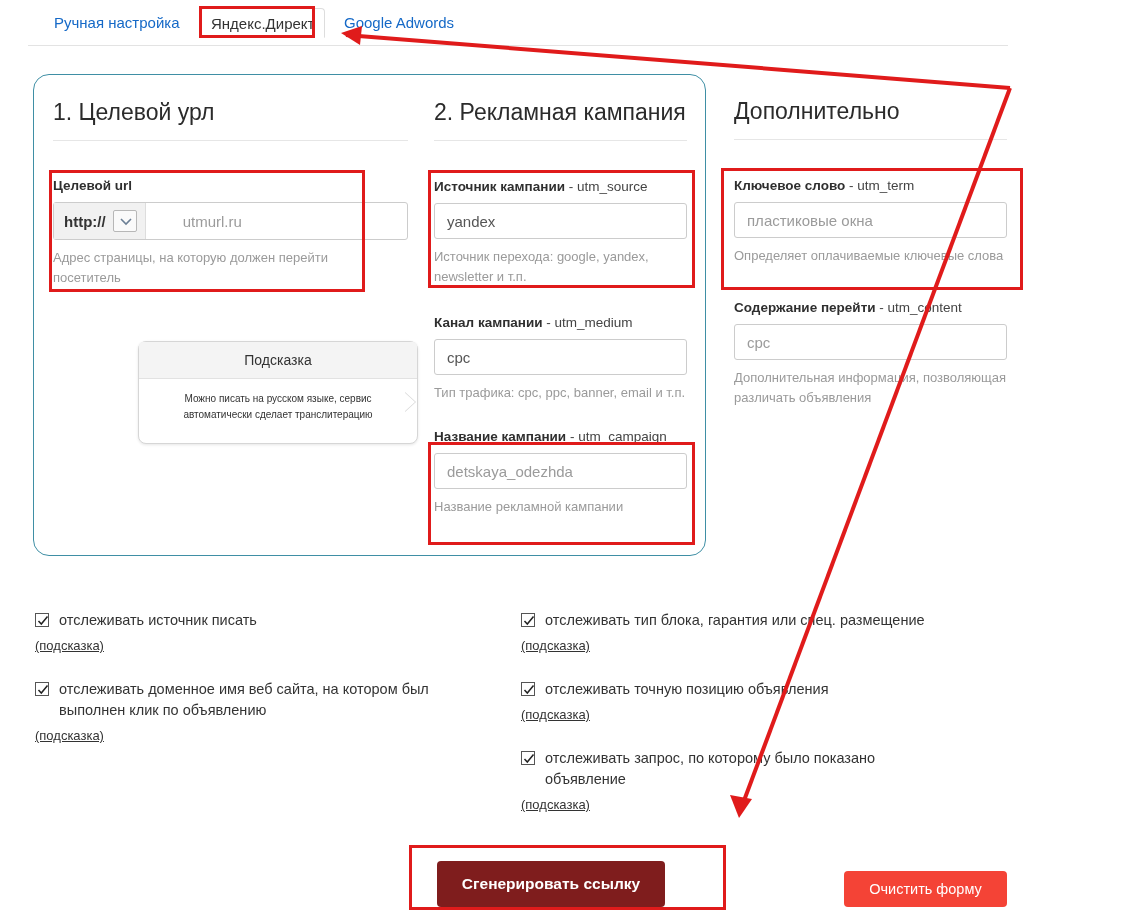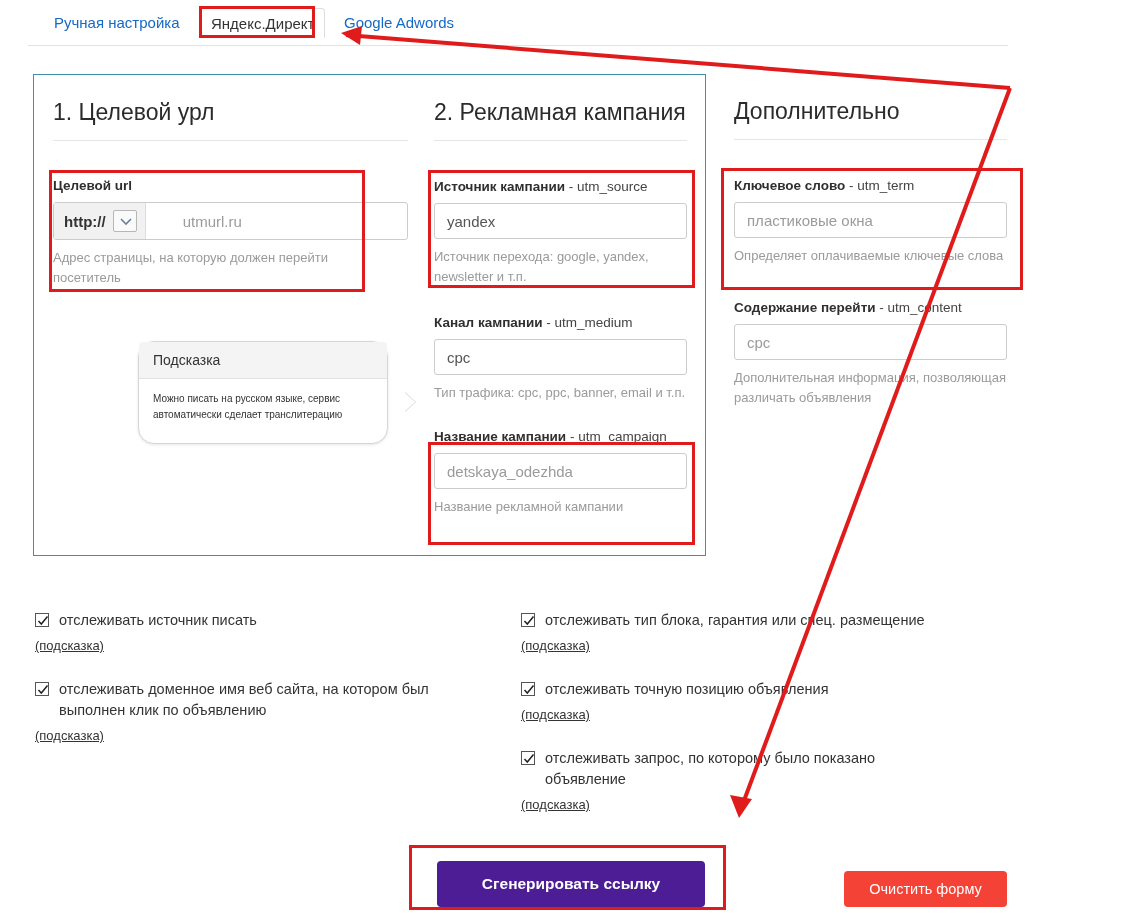--- a/index.html
+++ b/index.html
@@ -34,21 +34,21 @@
     padding:0 16px; white-space:nowrap; cursor:pointer;
   }
   #tab-manual { left:44px; }
   #tab-yandex { left:200px; }
   #tab-adwords { left:334px; }
   #tab-tools  { left:469px; }
 
   
   .panel {
     position:absolute; left:33px; top:74px; width:673px; height:482px;
-    border:1px solid #3f8fa5; border-radius:0; background:#fff;
+    border:1px solid #3f8fa5; border-radius:16px; background:#fff;
   }
   .col { position:absolute; top:0; }
   .col-head {
     font-size:23px; color:#2b2b2b; font-weight:400; white-space:nowrap;
   }
   .col-rule { height:1px; background:#e6e6e6; margin-top:14px; }
 
   .fld-label { font-size:13.5px; font-weight:bold; color:#2f2f2f; white-space:nowrap;margin-top:8px; }
   .fld-label .light { font-weight:normal; color:#444; }
   .txtin {
@@ -74,23 +74,24 @@
   .selbox svg { position:absolute; left:5px; top:6px; }
   .urlinput {
     flex:1; height:36px; border:none; outline:none; background:transparent;
     padding:0 10px; font-size:15px; color:#555;
     font-family:"Liberation Sans", sans-serif;
   }
   .urlinput::placeholder { color:#9b9b9b; }
 
   
   .tip {
-    position:absolute; left:138px; top:341px; width:250px;
-    background:#fff; border:1px solid #d6d6d6; border-radius:16px;
+    position:absolute; left:138px; top:341px; width:280px;
+    background:#fff; border:1px solid #d6d6d6; border-radius:8px;
     box-shadow:0 1px 3px rgba(0,0,0,.10);
+    text-align:center;
   }
   .tip-head {
     padding:10px 14px; background:#f4f4f4; border-bottom:1px solid #e2e2e2;
     font-size:14px; color:#333; border-radius:4px 4px 0 0;
   }
   .tip-body { padding:12px 14px 20px; font-size:10px; color:#333; line-height:1.62; }
   .tip-arrow {
     position:absolute; left:265px; top:50px; width:0; height:0;
     border-top:10px solid transparent; border-bottom:10px solid transparent;
     border-left:11px solid #fff; filter:drop-shadow(1px 0 0 #d6d6d6);
@@ -107,22 +108,22 @@
   .cbtext { max-width:100%; }
   .subhint { margin-top:7px; font-size:13px; color:#333; }
   .subhint a { color:#333; text-decoration:underline; }
 
   
   .btn {
     position:absolute; border:none; border-radius:4px;
     font-family:"Liberation Sans", sans-serif; cursor:pointer;
   }
   #btn-generate {
-    left:437px; top:861px; width:268px; height:46px;
-    background:#4c1d95; color:#fff; font-size:15.5px; font-weight:bold;
+    left:437px; top:861px; width:228px; height:46px;
+    background:#7f1d1d; color:#fff; font-size:15.5px; font-weight:bold;
   }
   #btn-clear {
     left:844px; top:871px; width:163px; height:36px;
     background:#f44336; color:#fff; font-size:14.5px;
   }
 
   
   .redbox { position:absolute; border:3px solid #e01b1b; pointer-events:none; }
   .anno-svg { position:absolute; left:0; top:0; width:1139px; height:913px; pointer-events:none; }
 </style>

